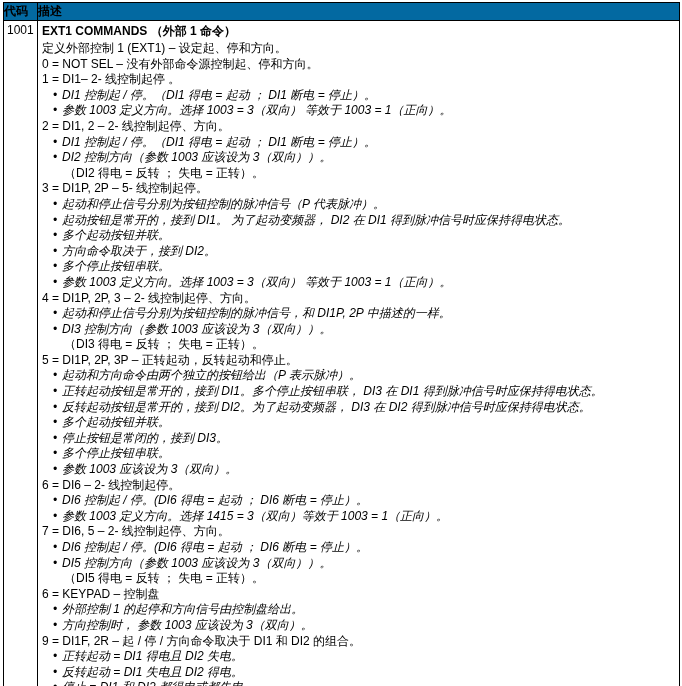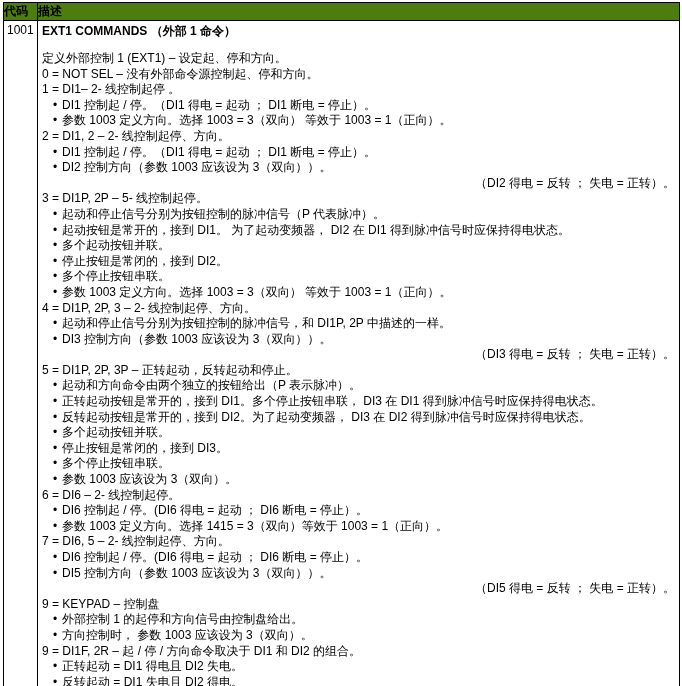--- a/index.html
+++ b/index.html
@@ -27,51 +27,51 @@
   }
   table.doc-table td, table.doc-table th {
     border: 1px solid #000000;
     vertical-align: top;
     padding: 0;
   }
   .col-code { width: 34px; }
   .col-desc { width: 642px; }
 
   thead td {
-    background: #4d7c0f;
+    background: #0369a1;
     font-weight: bold;
     font-size: 12px;
     padding: 2px 3px 2px 3px;
     height: 15px;
   }
   tbody td.code-cell {
     padding: 2px 2px 2px 3px;
     font-size: 12px;
     font-weight: normal;
   }
   tbody td.desc-cell {
     padding: 2px 4px 4px 4px;
   }
   .title-line {
     font-weight: bold;
     font-size: 12px;
-    margin-bottom: 11px;
+    margin-bottom: 1px;
   }
   .title-line .cn {
     font-weight: bold;
     font-size: 12px;
   }
   .line {
     font-size: 12px;
     line-height: 15.6px;
     white-space: nowrap;
   }
   .line.l0 { padding-left: 0px; }
-  .line.l1 { padding-left: 11px; }
-  .line.l2 { padding-left: 22px; text-align: right; }
+  .line.l1 { padding-left: 11px; font-style: italic; }
+  .line.l2 { padding-left: 22px; }
   .bullet {
     display: inline-block;
     width: 9px;
   }
 </style>
 </head>
 <body>
 
 <div class="page">
   <table class="doc-table">
@@ -100,21 +100,21 @@
               <div class="line l1"><span class="bullet">•</span><span>DI1 控制起 / 停。（DI1 得电 = 起动 ； DI1 断电 = 停止）。</span></div>
               <div class="line l1"><span class="bullet">•</span><span>参数 1003 定义方向。选择 1003 = 3（双向） 等效于 1003 = 1（正向）。</span></div>
               <div class="line l0">2 = DI1, 2 – 2- 线控制起停、方向。</div>
               <div class="line l1"><span class="bullet">•</span><span>DI1 控制起 / 停。（DI1 得电 = 起动 ； DI1 断电 = 停止）。</span></div>
               <div class="line l1"><span class="bullet">•</span><span>DI2 控制方向（参数 1003 应该设为 3（双向））。</span></div>
               <div class="line l2">（DI2 得电 = 反转 ； 失电 = 正转）。</div>
               <div class="line l0">3 = DI1P, 2P – 5- 线控制起停。</div>
               <div class="line l1"><span class="bullet">•</span><span>起动和停止信号分别为按钮控制的脉冲信号（P 代表脉冲）。</span></div>
               <div class="line l1"><span class="bullet">•</span><span>起动按钮是常开的，接到 DI1。 为了起动变频器， DI2 在 DI1 得到脉冲信号时应保持得电状态。</span></div>
               <div class="line l1"><span class="bullet">•</span><span>多个起动按钮并联。</span></div>
-              <div class="line l1"><span class="bullet">•</span><span>停止按钮是常闭的，接到 DI2。</span></div>
+              <div class="line l1"><span class="bullet">•</span><span>方向命令取决于，接到 DI2。</span></div>
               <div class="line l1"><span class="bullet">•</span><span>多个停止按钮串联。</span></div>
               <div class="line l1"><span class="bullet">•</span><span>参数 1003 定义方向。选择 1003 = 3（双向） 等效于 1003 = 1（正向）。</span></div>
               <div class="line l0">4 = DI1P, 2P, 3 – 2- 线控制起停、方向。</div>
               <div class="line l1"><span class="bullet">•</span><span>起动和停止信号分别为按钮控制的脉冲信号，和 DI1P, 2P 中描述的一样。</span></div>
               <div class="line l1"><span class="bullet">•</span><span>DI3 控制方向（参数 1003 应该设为 3（双向））。</span></div>
               <div class="line l2">（DI3 得电 = 反转 ； 失电 = 正转）。</div>
               <div class="line l0">5 = DI1P, 2P, 3P – 正转起动，反转起动和停止。</div>
               <div class="line l1"><span class="bullet">•</span><span>起动和方向命令由两个独立的按钮给出（P 表示脉冲）。</span></div>
               <div class="line l1"><span class="bullet">•</span><span>正转起动按钮是常开的，接到 DI1。多个停止按钮串联， DI3 在 DI1 得到脉冲信号时应保持得电状态。</span></div>
               <div class="line l1"><span class="bullet">•</span><span>反转起动按钮是常开的，接到 DI2。为了起动变频器， DI3 在 DI2 得到脉冲信号时应保持得电状态。</span></div>
@@ -122,21 +122,21 @@
               <div class="line l1"><span class="bullet">•</span><span>停止按钮是常闭的，接到 DI3。</span></div>
               <div class="line l1"><span class="bullet">•</span><span>多个停止按钮串联。</span></div>
               <div class="line l1"><span class="bullet">•</span><span>参数 1003 应该设为 3（双向）。</span></div>
               <div class="line l0">6 = DI6 – 2- 线控制起停。</div>
               <div class="line l1"><span class="bullet">•</span><span>DI6 控制起 / 停。(DI6 得电 = 起动 ； DI6 断电 = 停止）。</span></div>
               <div class="line l1"><span class="bullet">•</span><span>参数 1003 定义方向。选择 1415 = 3（双向）等效于 1003 = 1（正向）。</span></div>
               <div class="line l0">7 = DI6, 5 – 2- 线控制起停、方向。</div>
               <div class="line l1"><span class="bullet">•</span><span>DI6 控制起 / 停。(DI6 得电 = 起动 ； DI6 断电 = 停止）。</span></div>
               <div class="line l1"><span class="bullet">•</span><span>DI5 控制方向（参数 1003 应该设为 3（双向））。</span></div>
               <div class="line l2">（DI5 得电 = 反转 ； 失电 = 正转）。</div>
-              <div class="line l0">9 = KEYPAD – 控制盘</div>
+              <div class="line l0">6 = KEYPAD – 控制盘</div>
               <div class="line l1"><span class="bullet">•</span><span>外部控制 1 的起停和方向信号由控制盘给出。</span></div>
               <div class="line l1"><span class="bullet">•</span><span>方向控制时， 参数 1003 应该设为 3（双向）。</span></div>
               <div class="line l0">9 = DI1F, 2R – 起 / 停 / 方向命令取决于 DI1 和 DI2 的组合。</div>
               <div class="line l1"><span class="bullet">•</span><span>正转起动 = DI1 得电且 DI2 失电。</span></div>
               <div class="line l1"><span class="bullet">•</span><span>反转起动 = DI1 失电且 DI2 得电。</span></div>
               <div class="line l1"><span class="bullet">•</span><span>停止 = DI1 和 DI2 都得电或都失电。</span></div>
             </div>
 
         </td>
       </tr>

